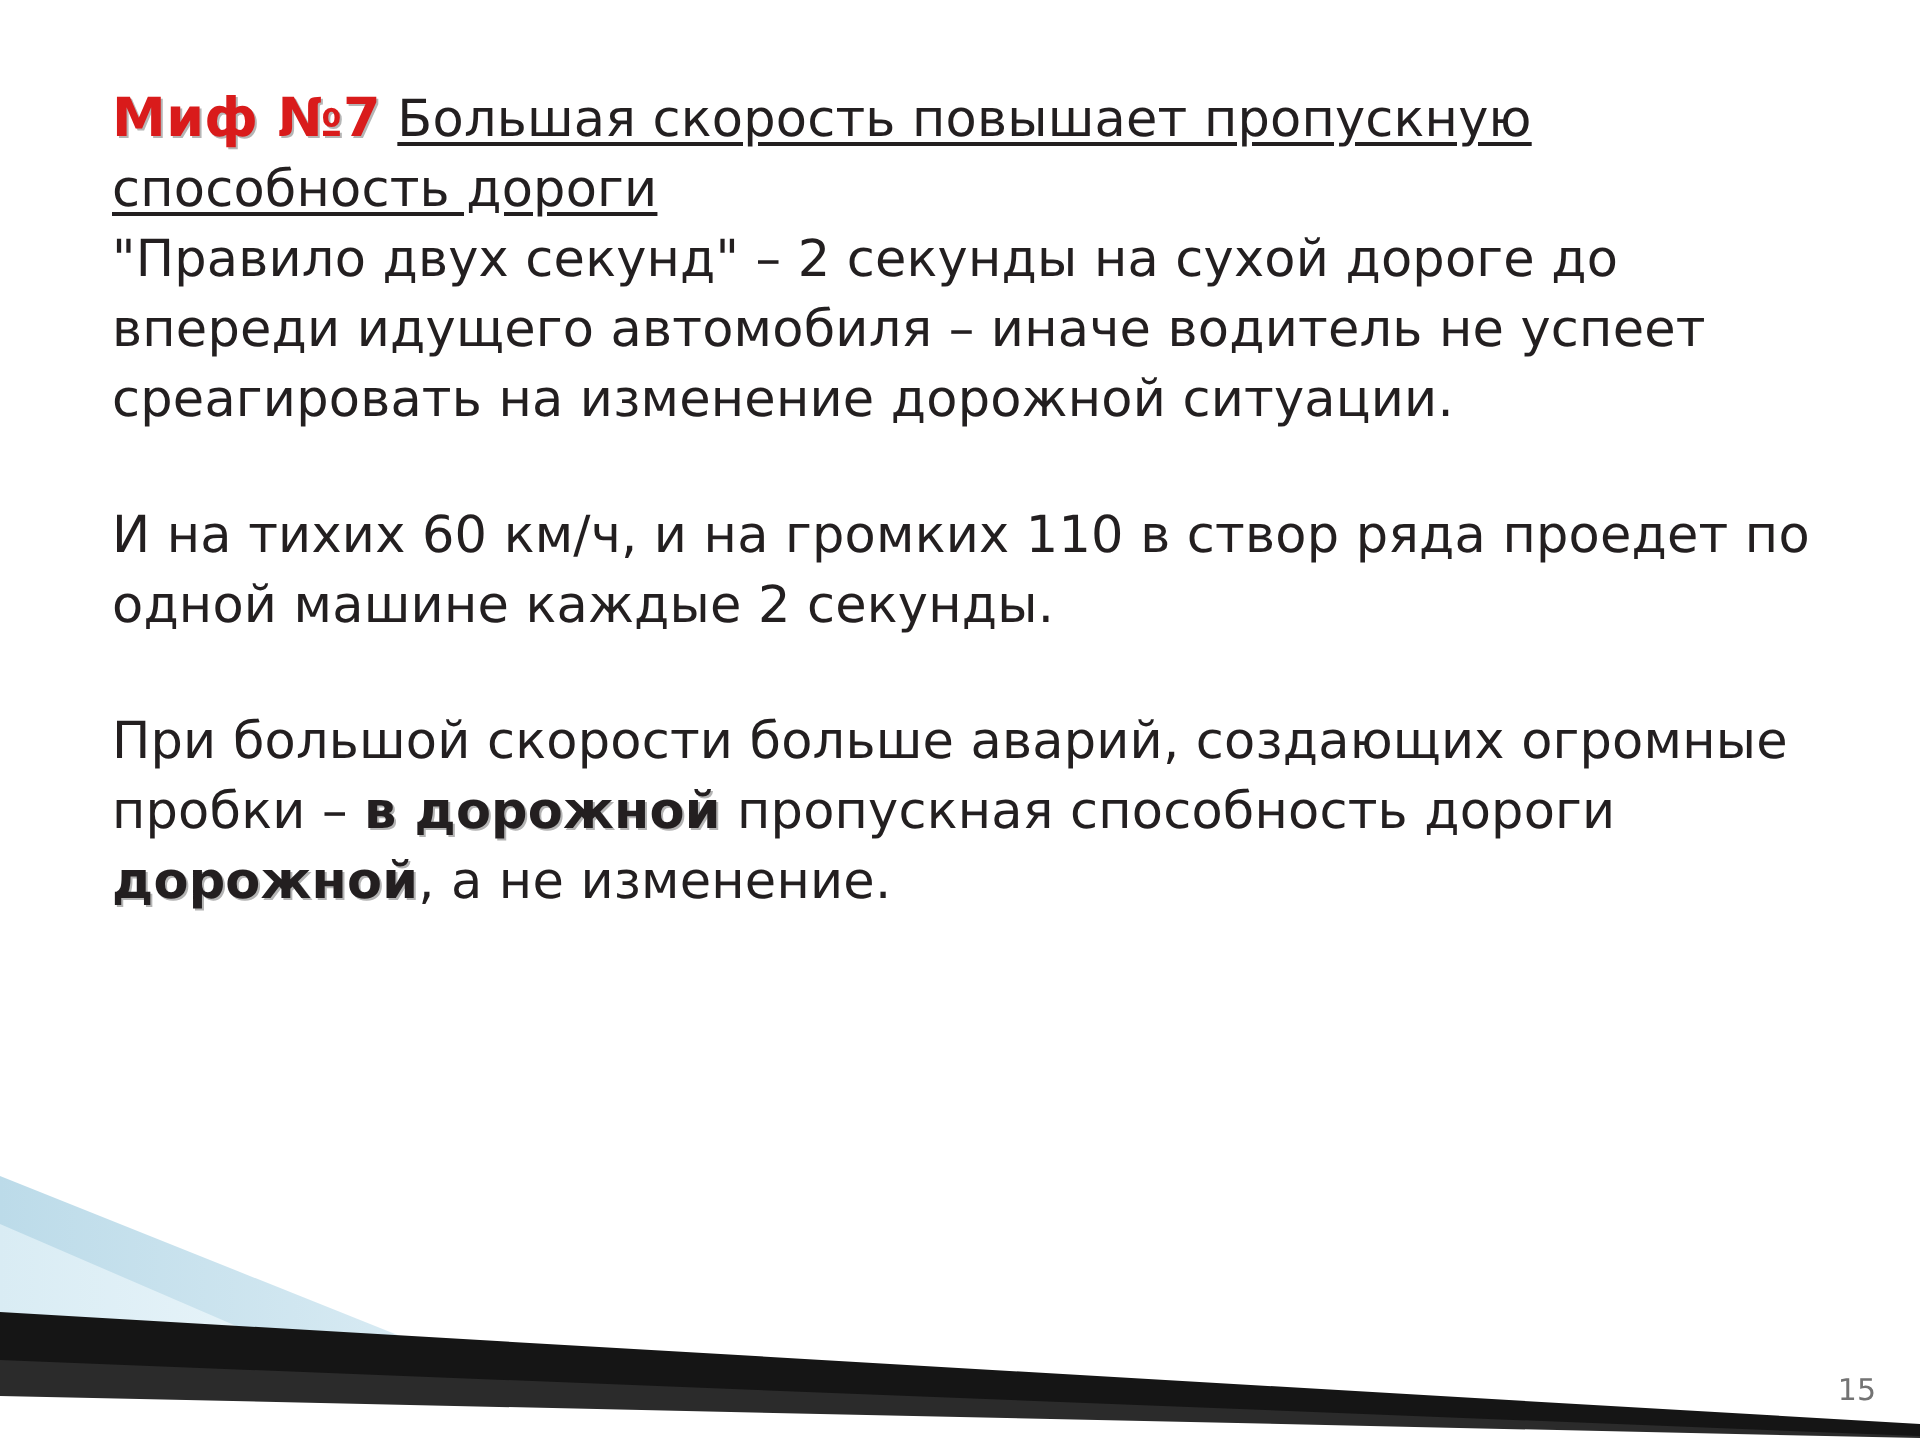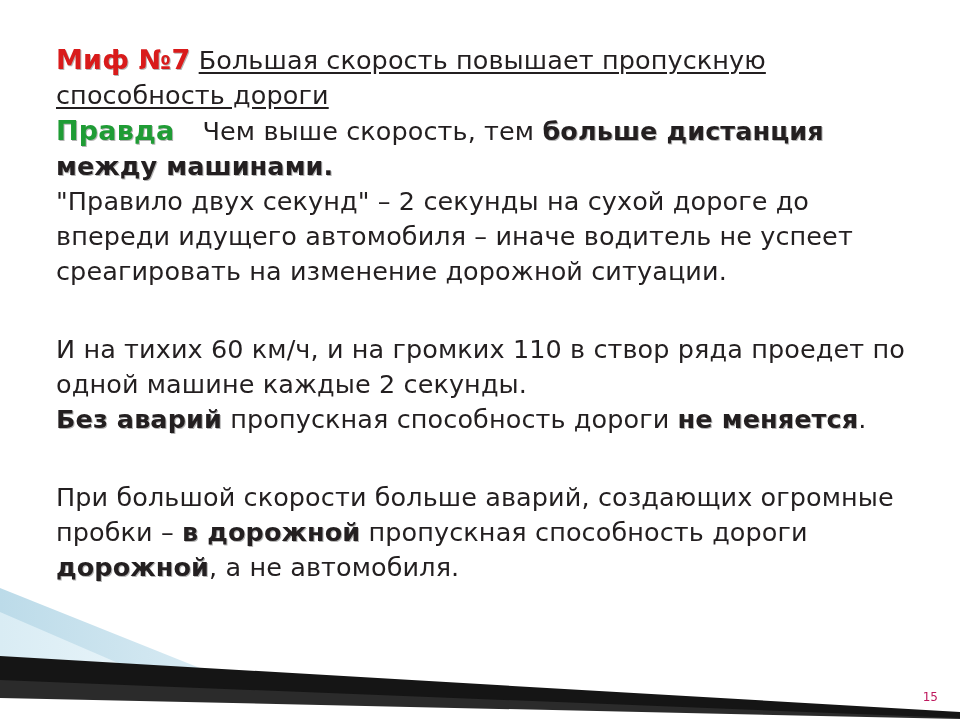--- a/index.html
+++ b/index.html
@@ -45,21 +45,21 @@
 
   .para {
     font-size: 25.5px;
     line-height: 35px;
     color: #231f20;
     margin: 0;
     letter-spacing: 0.1px;
   }
 
   .para.spacer-top {
-    margin-top: 43px;
+    margin-top: 33px;
   }
 
   .myth-label {
     color: #d91b1b;
     font-weight: bold;
     font-size: 27px;
     text-shadow: 1px 1px 0 rgba(120,120,120,0.55);
     letter-spacing: 0.2px;
   }
 
@@ -85,22 +85,22 @@
   .gap {
     display: inline-block;
     width: 28px;
   }
 
   
   .slide-number {
     position: absolute;
     right: 22px;
     bottom: 16px;
-    font-size: 12px;
-    color: #be185d;
+    font-size: 15px;
+    color: #737373;
     font-family: "DejaVu Sans", sans-serif;
   }
 </style>
 </head>
 <body>
 
 <div class="slide">
 
   <div class="ribbon-layer">
     <svg width="960" height="160" viewBox="0 0 960 160" xmlns="http://www.w3.org/2000/svg">
@@ -120,27 +120,25 @@
       <polygon points="0,112 0,160 960,160 960,157" fill="#ffffff" opacity="0.0"></polygon>
       <polygon points="0,120 0,160 960,160 960,158" fill="#2b2b2b"></polygon>
       <polygon points="0,138 0,160 960,160 960,159" fill="#ffffff"></polygon>
     </svg>
   </div>
 
   <div class="content">
 
     <p class="para"><span class="myth-label">Миф №7</span> <span class="underline-plain">Большая скорость повышает пропускную способность дороги</span></p>
 
-    <p class="para"><span class="truth-label">Правда</span><span class="gap"></span><span>Чем выше скорость, тем </span><span class="emph">больше дистанция между машинами.</span></p>
 
     <p class="para"> "Правило двух секунд" – 2 секунды на сухой дороге до впереди идущего автомобиля – иначе водитель не успеет среагировать на изменение дорожной ситуации.</p>
 
     <p class="para spacer-top">И на тихих 60 км/ч, и на громких 110 в створ ряда проедет по одной машине каждые 2 секунды.</p>
 
-    <p class="para"><span class="emph">Без аварий</span><span> пропускная способность дороги </span><span class="emph">не меняется</span><span>.</span></p>
 
-    <p class="para spacer-top"><span>При большой скорости больше аварий, создающих огромные пробки – </span><span class="emph">в дорожной</span><span> пропускная способность дороги </span><span class="emph">дорожной</span><span>, а не автомобиля.</span></p>
+    <p class="para spacer-top"><span>При большой скорости больше аварий, создающих огромные пробки – </span><span class="emph">в дорожной</span><span> пропускная способность дороги </span><span class="emph">дорожной</span><span>, а не изменение.</span></p>
 
   </div>
 
   <div class="slide-number">15</div>
 
 </div>
 
 </body></html>

